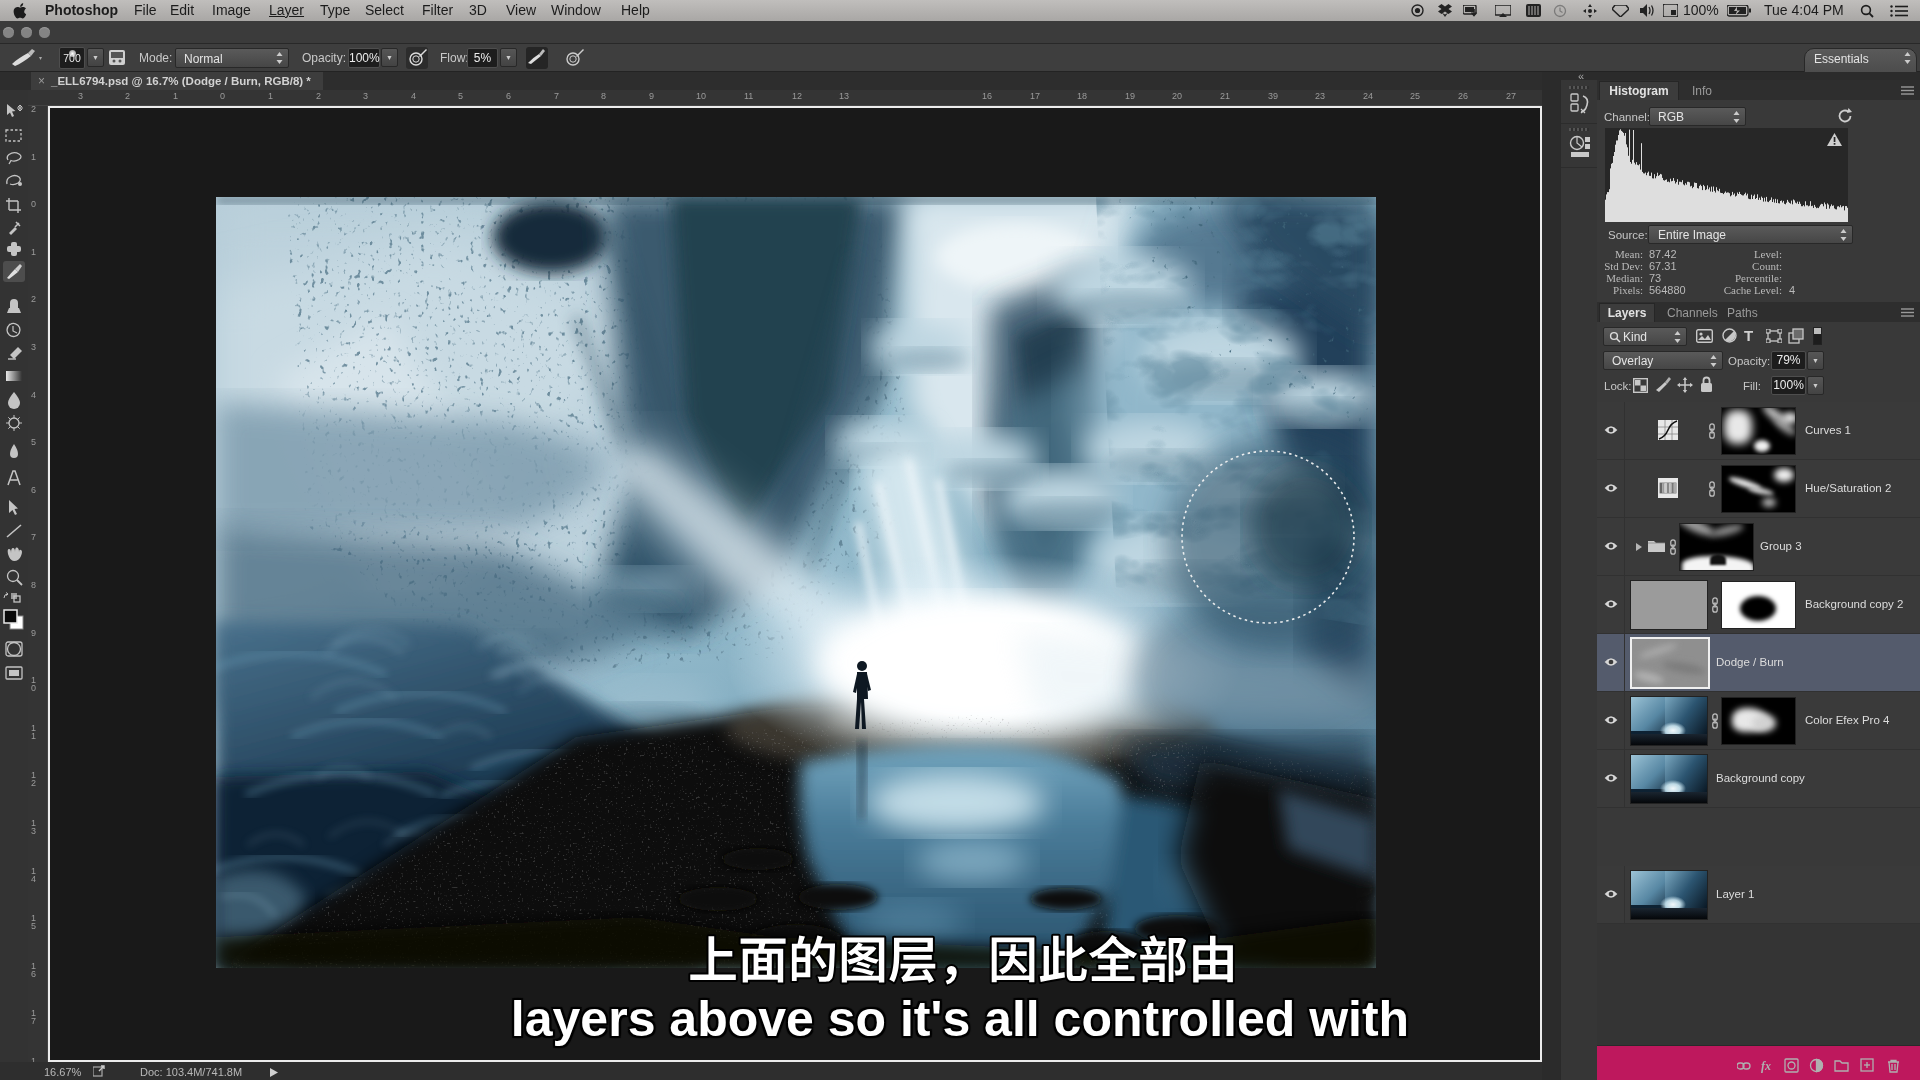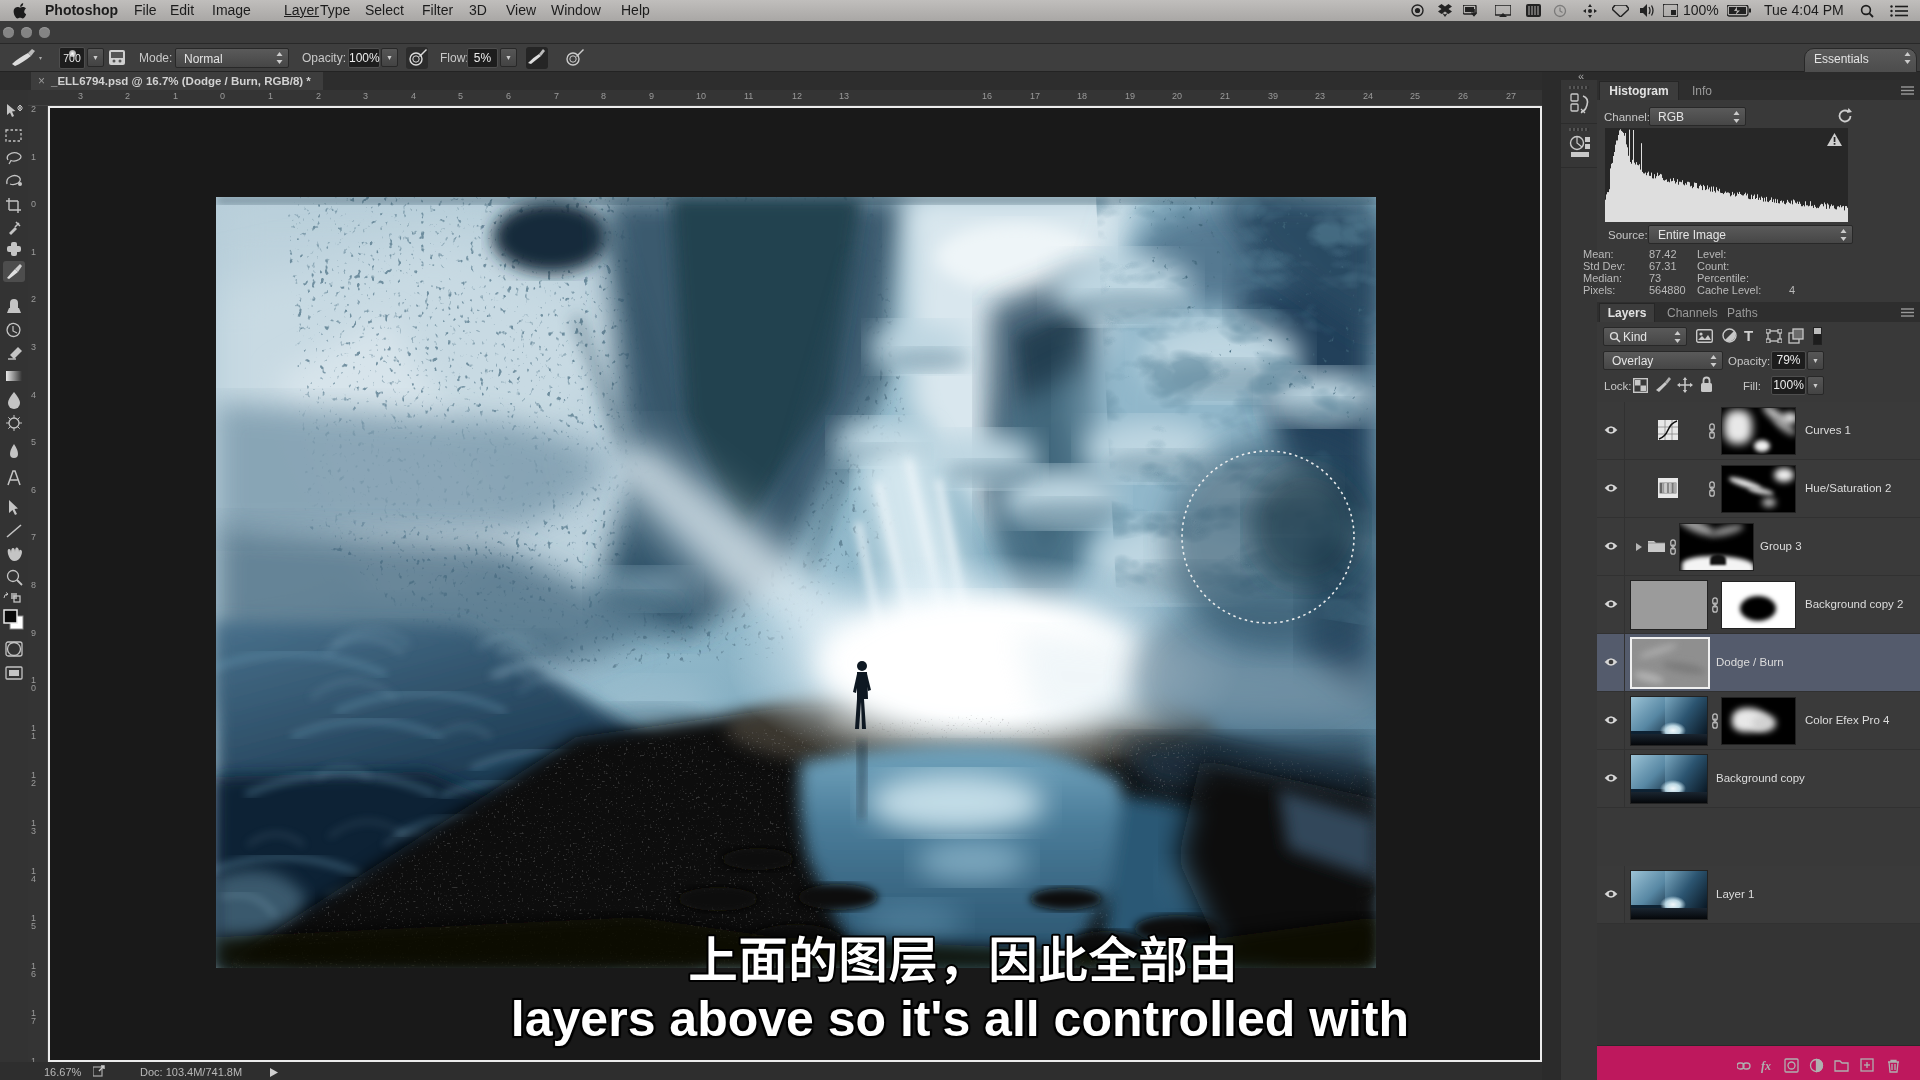--- a/index.html
+++ b/index.html
@@ -49,21 +49,21 @@
     font-weight:bold; font-size:50px;
     text-shadow:-2px -2px 1px #000, 2px -2px 1px #000, -2px 2px 1px #000, 2px 2px 1px #000,
       0 -2px 1px #000, 0 2px 1px #000, -2px 0 1px #000, 2px 0 1px #000; }
   
   #rgap { left:1542px; top:72px; width:18px; height:1008px; background:#2b2b2b; }
   #pstrip { left:1560px; top:80px; width:37px; height:1000px; background:#363636;
     border-left:1px solid #2a2a2a; }
   #panels { left:1597px; top:80px; width:323px; height:1000px; background:#393939;
     color:#cfcfcf; font-size:11.5px; }
   #ptop { left:1542px; top:72px; width:378px; height:8px; background:#2b2b2b; }
-  .statlbl { position:absolute; color:#b9b9b9; font-size:11px; text-align:left; width:60px; }
+  .statlbl { position:absolute; color:#b9b9b9; font-size:11px; text-align:right; width:60px;font-family:Liberation Serif, serif; }
   .statval { position:absolute; color:#b9b9b9; font-size:11px; }
   
   .lrow { position:absolute; left:0; width:323px; height:58px; background:#3a3a3a;
     border-bottom:1px solid #313131; }
   .lrow.sel { background:#545b6c; }
   .eyebox { position:absolute; left:0; top:0; width:28px; height:57px;
     border-right:1px solid #313131; }
   .eye { position:absolute; left:7px; top:23px; width:14px; height:10px; }
   .lname { position:absolute; top:22px; color:#dcdcdc; font-size:11.5px; white-space:nowrap; }
   .thumb { position:absolute; border:1px solid #222; }
@@ -77,21 +77,21 @@
 <div id="root">
 
   <div class="abs" id="menubar">
     <svg style="position:absolute;left:13px;top:3px" width="14" height="16" viewBox="0 0 14 16">
       <path fill="#1c1c1c" d="M11.3 8.6c0-2 1.6-3 1.7-3.1-.9-1.4-2.4-1.6-2.9-1.6-1.2-.1-2.4.7-3 .7-.6 0-1.6-.7-2.6-.7C3.2 4 2 4.7 1.3 5.8-.1 8.1.9 11.5 2.2 13.4c.7 1 1.4 2 2.4 2 1 0 1.3-.6 2.5-.6s1.5.6 2.6.6c1 0 1.7-1 2.4-1.9.7-1.1 1-2.1 1-2.2 0 0-2-.8-2-2.7zM9.4 2.7c.5-.7.9-1.6.8-2.5-.8 0-1.7.5-2.3 1.2-.5.6-.9 1.5-.8 2.4.9.1 1.8-.4 2.3-1.1z"></path>
     </svg>
     <span class="mitem" style="left:45px; font-weight:bold;">Photoshop</span>
     <span class="mitem" style="left:134px;">File</span>
     <span class="mitem" style="left:170px;">Edit</span>
     <span class="mitem" style="left:212px;">Image</span>
-    <span class="mitem" style="left:284px;text-decoration:underline;">Layer</span>
+    <span class="mitem" style="left:269px;text-decoration:underline;">Layer</span>
     <span class="mitem" style="left:320px;">Type</span>
     <span class="mitem" style="left:365px;">Select</span>
     <span class="mitem" style="left:422px;">Filter</span>
     <span class="mitem" style="left:469px;">3D</span>
     <span class="mitem" style="left:506px;">View</span>
     <span class="mitem" style="left:551px;">Window</span>
     <span class="mitem" style="left:621px;">Help</span>
     <svg style="position:absolute;left:1411px;top:4px" width="13" height="13">
         <circle cx="6.5" cy="6.5" r="5.5" fill="none" stroke="#222" stroke-width="1.4"></circle>
         <circle cx="6.5" cy="6.5" r="2.6" fill="#222"></circle>

